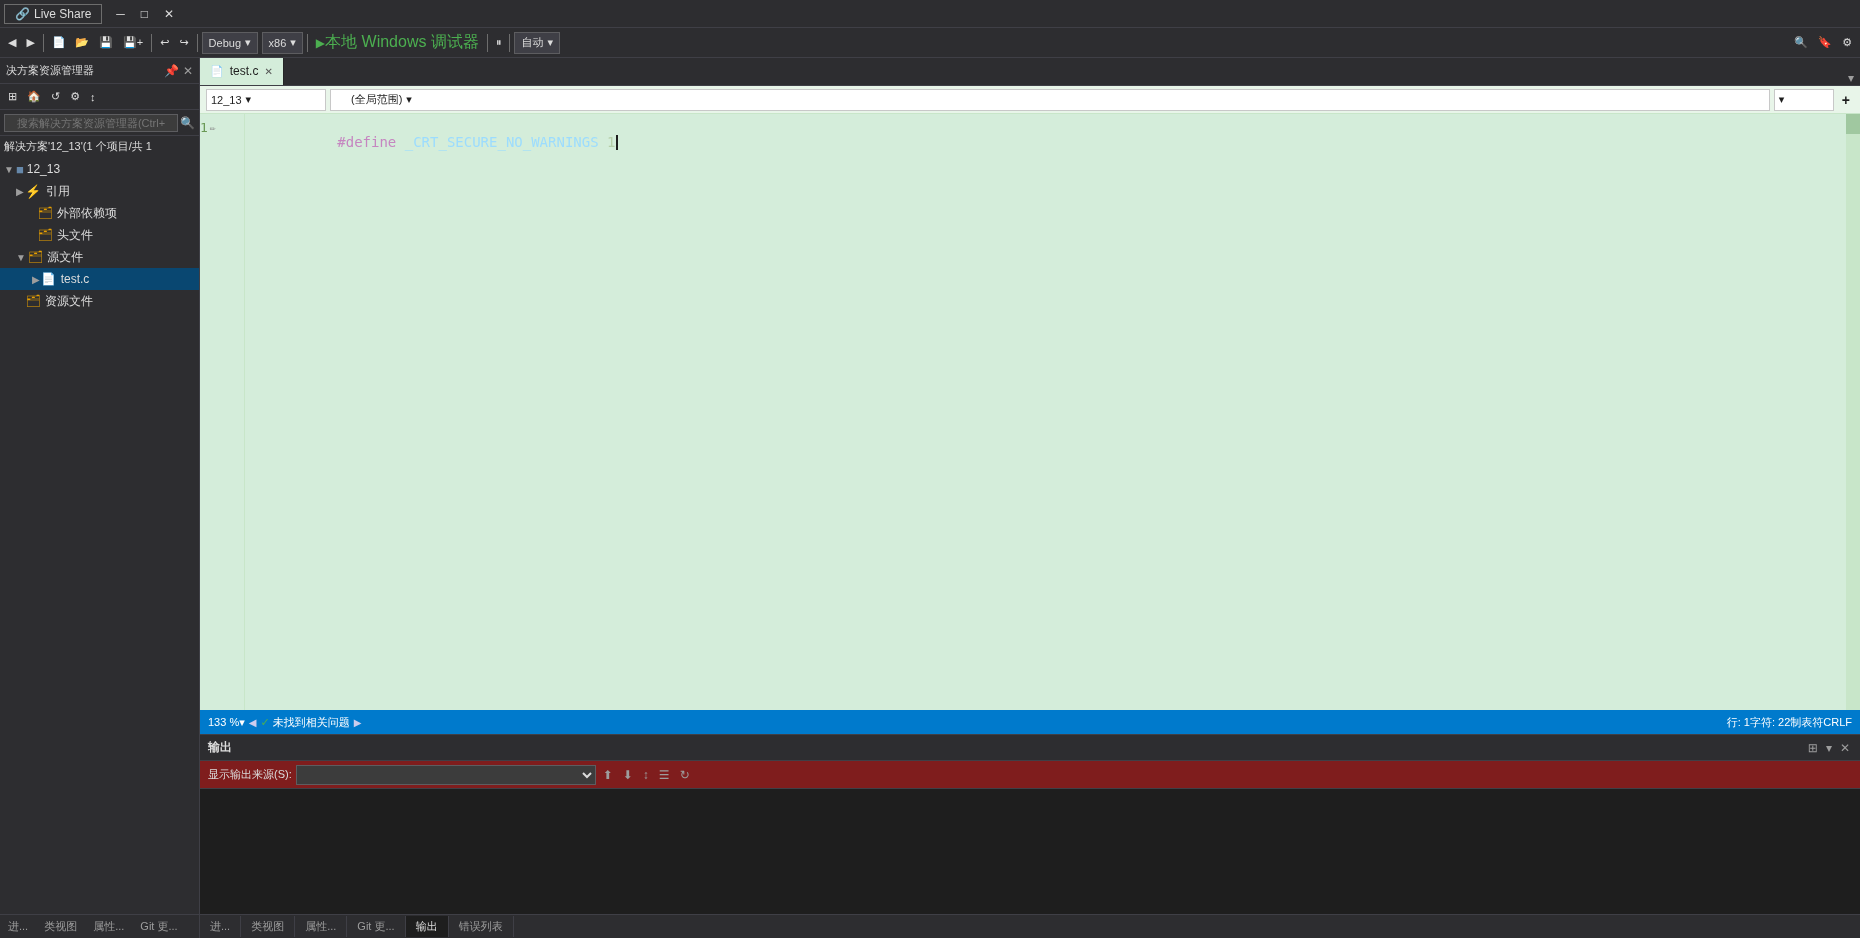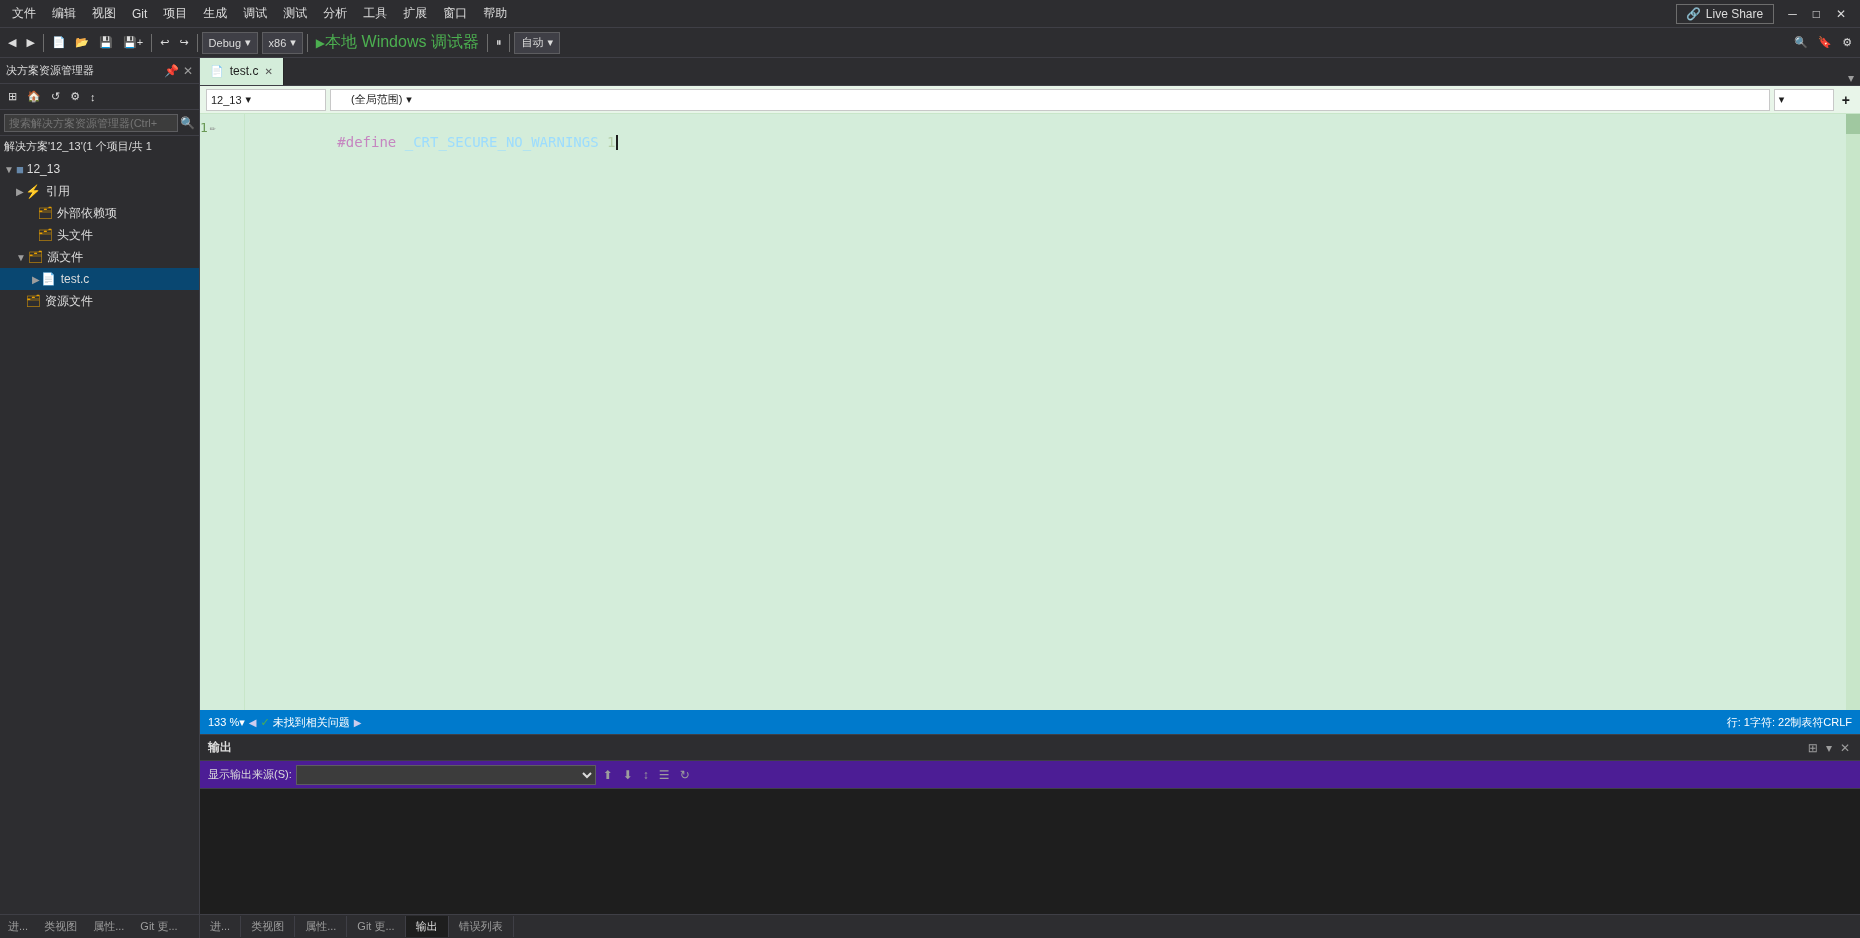--- a/index.html
+++ b/index.html
@@ -395,21 +395,21 @@
     }
     .panel-icon-btn {
       color: #9d9d9d;
       cursor: pointer;
       font-size: 12px;
       padding: 2px;
     }
 
     .output-toolbar {
       height: 28px;
-      background: #4c1d95;
+      background: #7f1d1d;
       display: flex;
       align-items: center;
       padding: 0 8px;
       gap: 4px;
       border-bottom: 1px solid #3f3f46;
     }
     .output-dropdown {
       background: #3c3c3c;
       border: 1px solid #5d5d60;
       color: #dcdcdc;
@@ -461,35 +461,20 @@
       display: flex;
       align-items: center;
       gap: 4px;
       padding-right: 4px;
     }
   </style>
 </head>
 <body>
 
 <div class="top-menubar">
-  <div class="menu-items">
-    <span class="menu-item">文件</span>
-    <span class="menu-item">编辑</span>
-    <span class="menu-item">视图</span>
-    <span class="menu-item">Git</span>
-    <span class="menu-item">项目</span>
-    <span class="menu-item">生成</span>
-    <span class="menu-item">调试</span>
-    <span class="menu-item">测试</span>
-    <span class="menu-item">分析</span>
-    <span class="menu-item">工具</span>
-    <span class="menu-item">扩展</span>
-    <span class="menu-item">窗口</span>
-    <span class="menu-item">帮助</span>
-  </div>
   <div class="top-right-area">
     <div class="live-share-btn">
       <span>🔗</span>
       <span>Live Share</span>
     </div>
     <span style="padding:2px 6px;cursor:pointer;color:#dcdcdc;">─</span>
     <span style="padding:2px 6px;cursor:pointer;color:#dcdcdc;">□</span>
     <span style="padding:2px 6px;cursor:pointer;color:#dcdcdc;">✕</span>
   </div>
 </div>
@@ -545,21 +530,21 @@
       </div>
     </div>
     <div class="sidebar-toolbar">
       <span class="toolbar-btn">⊞</span>
       <span class="toolbar-btn">🏠</span>
       <span class="toolbar-btn">↺</span>
       <span class="toolbar-btn">⚙</span>
       <span class="toolbar-btn">↕</span>
     </div>
     <div class="sidebar-search">
-      <input type="text" style="width: 100%; font-size: 11px;" placeholder="搜索解决方案资源管理器(Ctrl+">
+      <input type="text" style="width: 100%; font-size: 11px; text-align: center;" placeholder="搜索解决方案资源管理器(Ctrl+">
       <span style="margin-left:2px;color:#9d9d9d;cursor:pointer;">🔍</span>
     </div>
     <div class="solution-label">
       <span>解决方案'12_13'(1 个项目/共 1</span>
     </div>
     <div class="sidebar-tree">
 
       <div class="tree-item" style="padding-left:4px;">
         <span class="arrow">▼</span>
         <span class="icon" style="color:#68a;margin-right:3px;">■</span>

